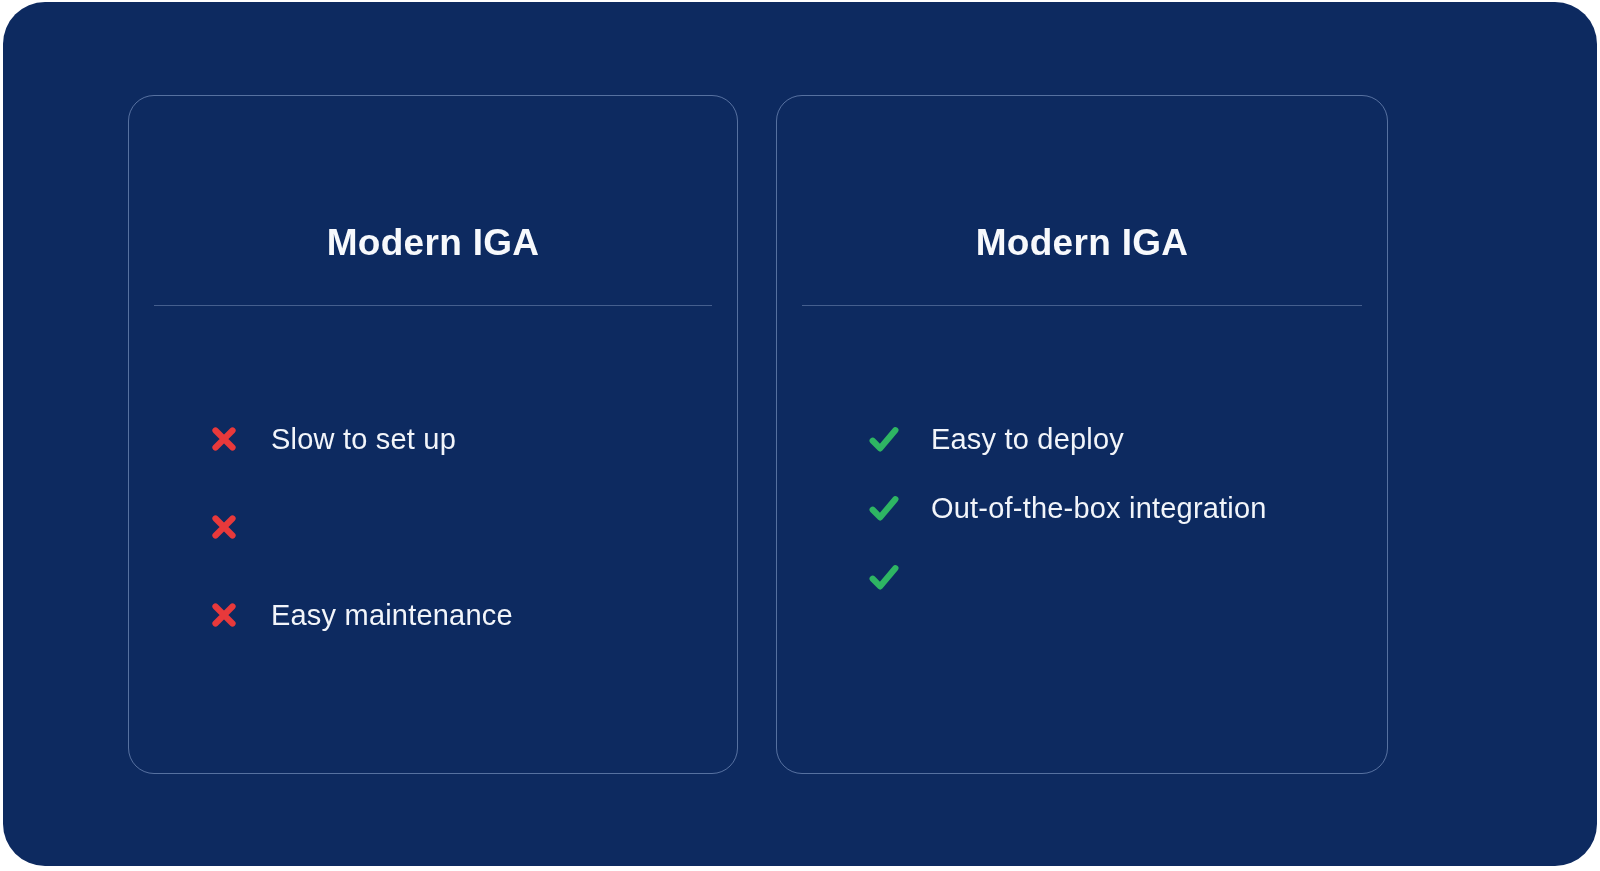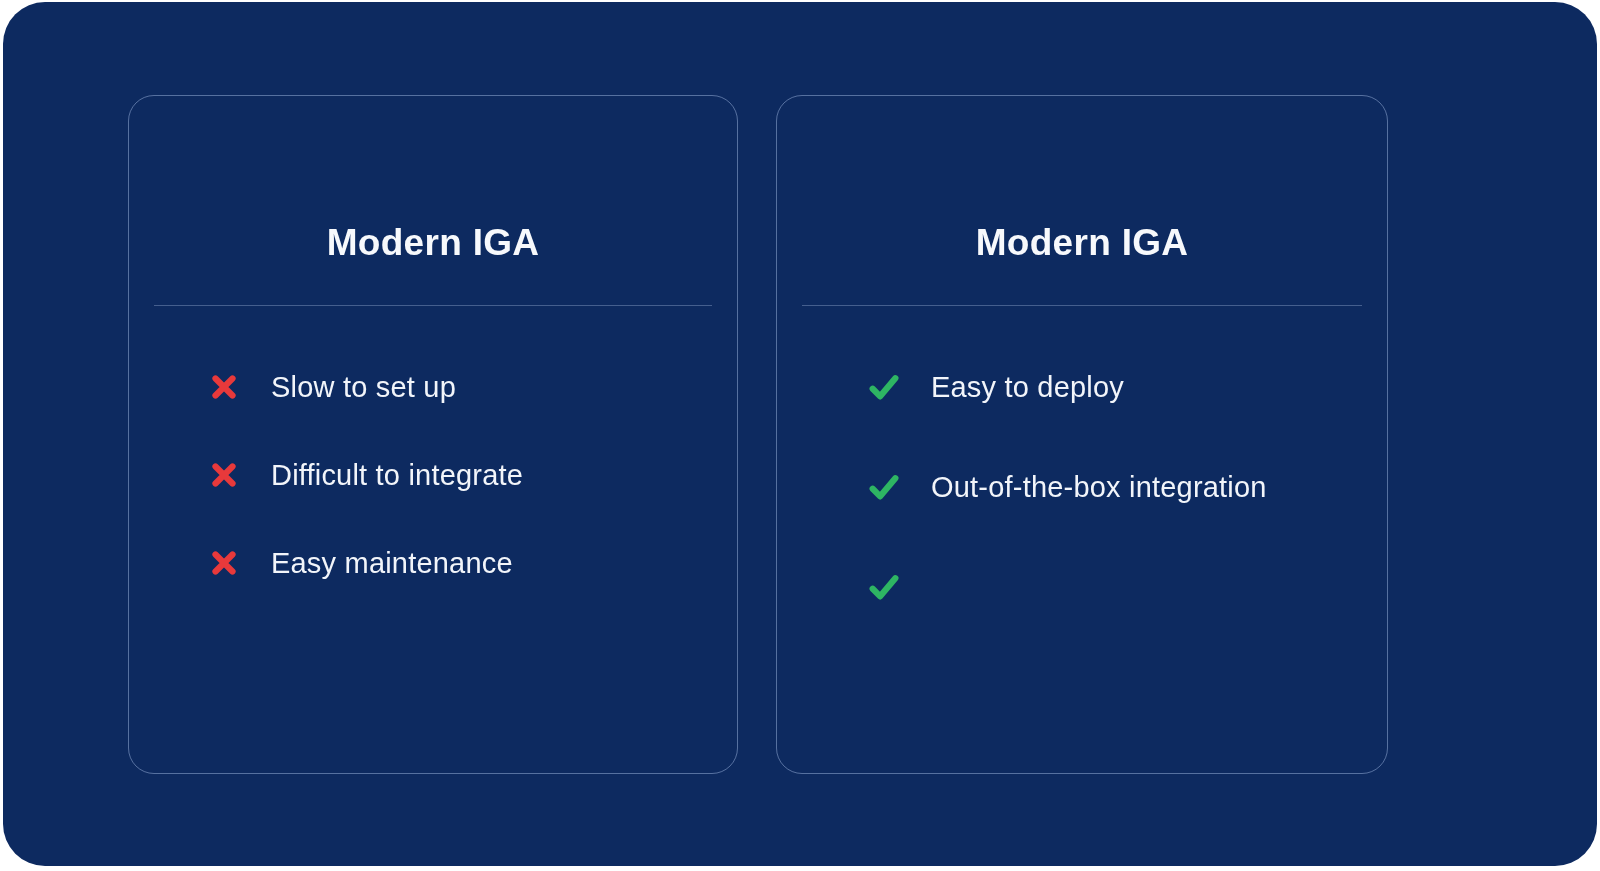--- a/index.html
+++ b/index.html
@@ -43,24 +43,24 @@
     color: #f7f9fc;
   }
   .card-divider {
     height: 1px;
     background: rgba(160, 182, 218, 0.38);
     margin: 41px 25px 0 25px;
   }
   .card-list {
     display: flex;
     flex-direction: column;
-    margin-top: 60px;
+    margin-top: 112px;
   }
   .list-legacy { gap: 46px; padding-left: 78px; }
-  .list-modern { gap: 58px; padding-left: 90px; }
+  .list-modern { gap: 27px; padding-left: 90px; }
   .list-item {
     display: flex;
     align-items: center;
     height: 42px;
   }
   .item-icon {
     width: 34px;
     height: 34px;
     flex: 0 0 34px;
     margin-right: 30px;
@@ -96,21 +96,20 @@
               </svg>
           </span>
           <span class="item-label">Slow to set up</span>
         </div>
         <div class="list-item">
           <span class="item-icon icon-x">
             <svg viewBox="0 0 24 24" fill="none">
                 <path d="M6 6 L18 18 M18 6 L6 18" stroke-width="4.4" stroke-linecap="round"></path>
               </svg>
           </span>
-          <span class="item-label">Difficult to integrate</span>
         </div>
         <div class="list-item">
           <span class="item-icon icon-x">
             <svg viewBox="0 0 24 24" fill="none">
                 <path d="M6 6 L18 18 M18 6 L6 18" stroke-width="4.4" stroke-linecap="round"></path>
               </svg>
           </span>
           <span class="item-label">Easy maintenance</span>
         </div>
       </div>

